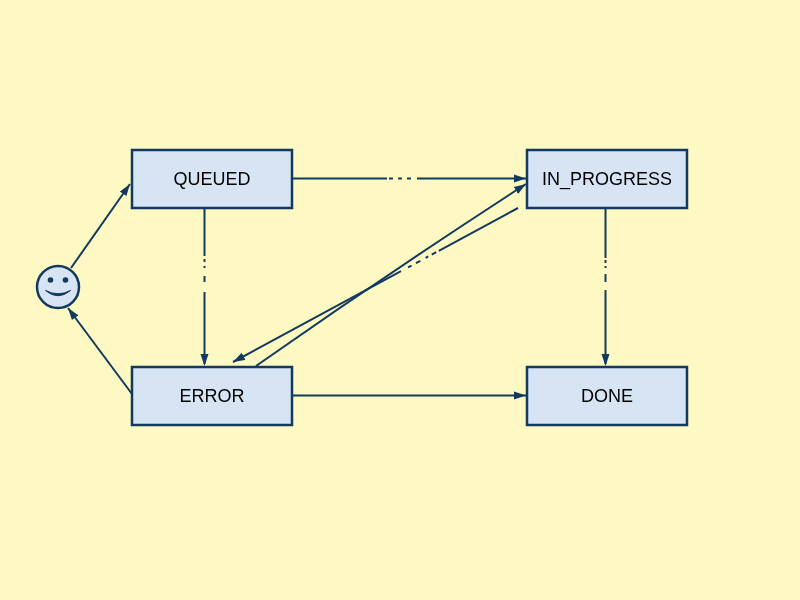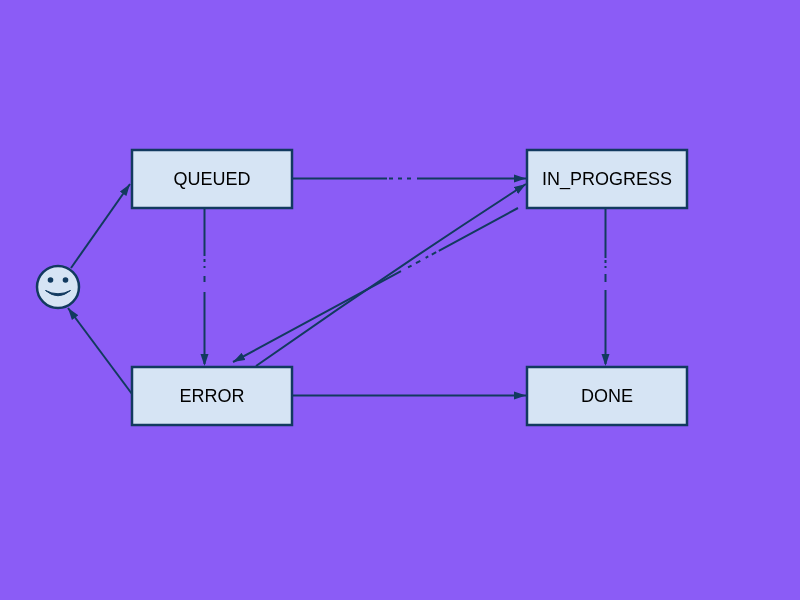--- a/index.html
+++ b/index.html
@@ -1,16 +1,16 @@
 <!DOCTYPE html>
 <html><head>
 <meta charset="utf-8">
 <style>
   html,body{margin:0;padding:0;background:#000;}
-  .stage{position:relative;width:800px;height:600px;background:#8b5cf6;overflow:hidden;}
+  .stage{position:relative;width:800px;height:600px;background:#fef9c3;overflow:hidden;}
   svg{display:block;}
   .state-label{
     font-family:"Liberation Sans", sans-serif;
     font-size:18px;
     fill:#000000;
   }
 </style>
 </head>
 <body>
 

